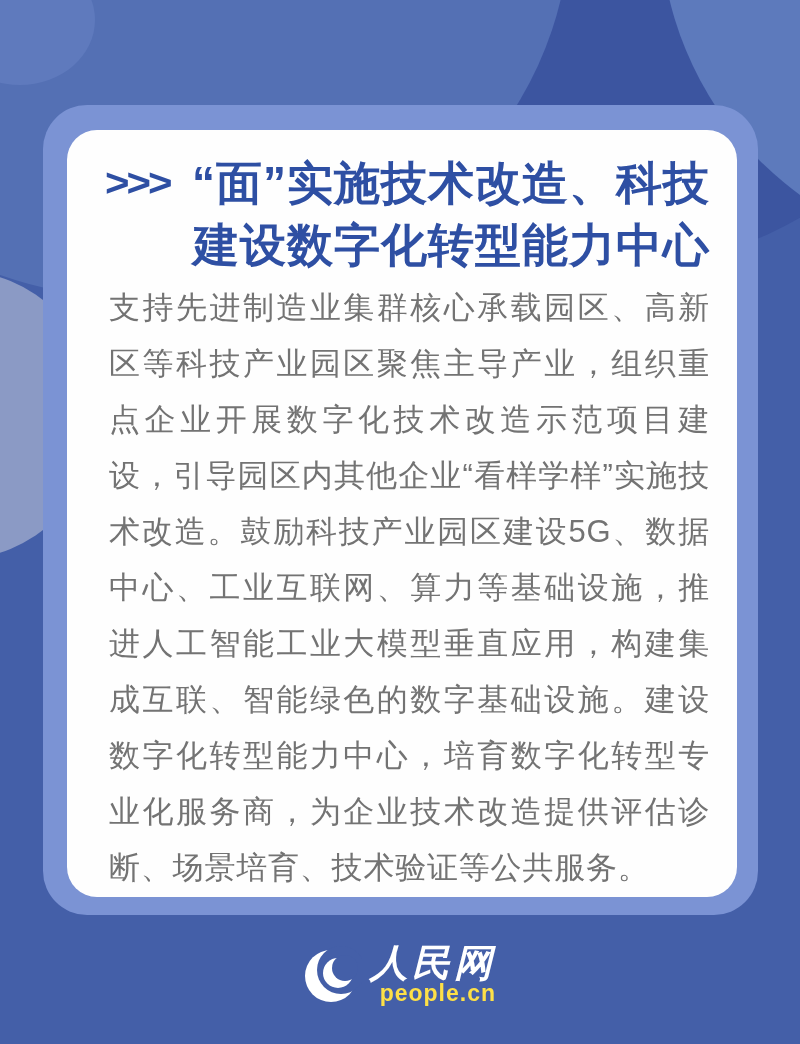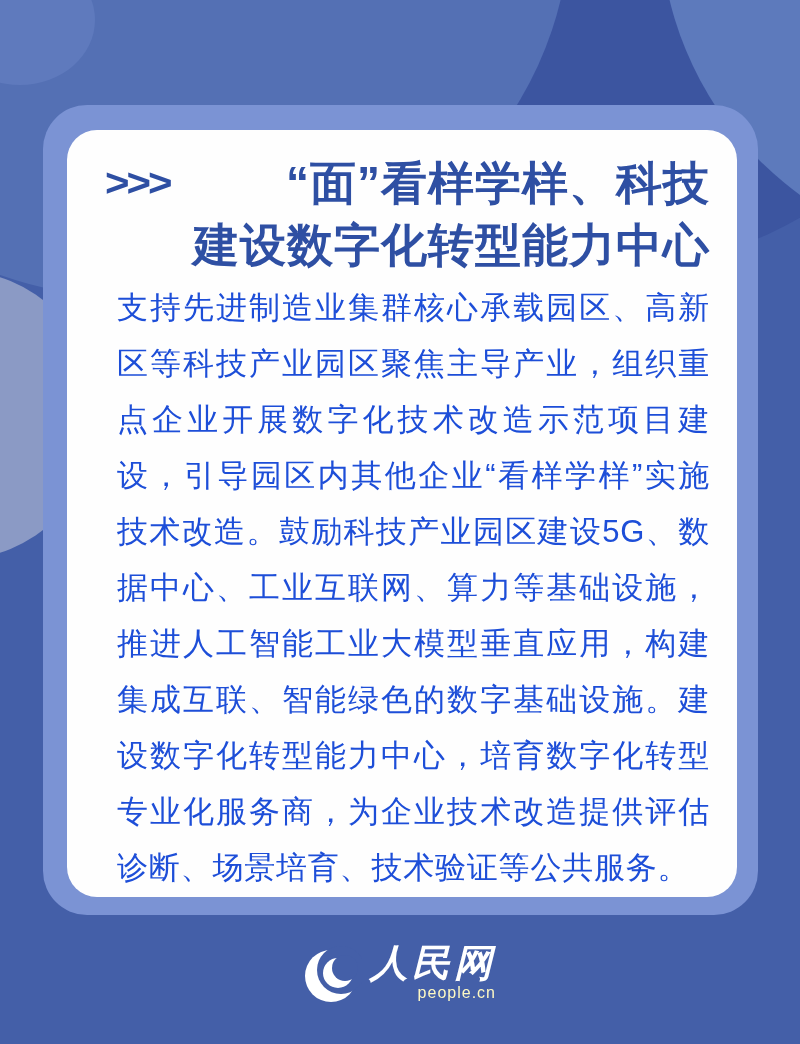--- a/index.html
+++ b/index.html
@@ -65,25 +65,25 @@
     flex:1;
     text-align:right;
     font-size:46px;
     font-weight:800;
     color:#2e4fa3;
     line-height:62px;
     letter-spacing:1px;
     white-space:nowrap;
   }
   .card-body{
-    margin:4px 0 0 12px;
+    margin:4px 0 0 4px;
     font-size:31px;
     line-height:56px;
     letter-spacing:0.8px;
-    color:#1d4ed8;
+    color:#737373;
     text-align:justify;
   }
   
   .footer-logo{
     position:absolute;
     left:50%;top:942px;
     transform:translateX(-50%);
     display:flex;
     align-items:flex-start;
     gap:8px;
@@ -97,44 +97,44 @@
   .logo-cn{
     color:#ffffff;
     font-size:38px;
     line-height:42px;
     font-weight:700;
     font-style:italic;
     letter-spacing:4px;
     white-space:nowrap;
   }
   .logo-en{
-    color:#fef9c3;
-    font-size:16px;
+    color:#fde047;
+    font-size:23px;
     line-height:18px;
-    font-weight:400;
+    font-weight:700;
     letter-spacing:1px;
   }
 </style>
 </head>
 <body>
 
 <div class="stage">
 
   <div class="blob blob-dark"></div>
   <div class="blob blob-light-right"></div>
   <div class="blob blob-light-left"></div>
   <div class="blob blob-corner"></div>
   <div class="blob circle-gray"></div>
 
   <div class="card-outer">
     <div class="card-inner">
       <div class="title-row">
         <span class="chevrons">&gt;&gt;&gt;</span>
         <div class="card-title">
-          <div>“面”看样学样、科技</div>
+          <div>“面”实施技术改造、科技</div>
           <div>建设数字化转型能力中心</div>
         </div>
       </div>
       <p class="card-body">支持先进制造业集群核心承载园区、高新区等科技产业园区聚焦主导产业，组织重点企业开展数字化技术改造示范项目建设，引导园区内其他企业“看样学样”实施技术改造。鼓励科技产业园区建设5G、数据中心、工业互联网、算力等基础设施，推进人工智能工业大模型垂直应用，构建集成互联、智能绿色的数字基础设施。建设数字化转型能力中心，培育数字化转型专业化服务商，为企业技术改造提供评估诊断、场景培育、技术验证等公共服务。</p>
     </div>
   </div>
 
   <div class="footer-logo">
     <svg class="logo-icon" width="58" height="64" viewBox="0 0 58 64">
       <circle cx="27" cy="34" r="26" fill="#ffffff"></circle>

